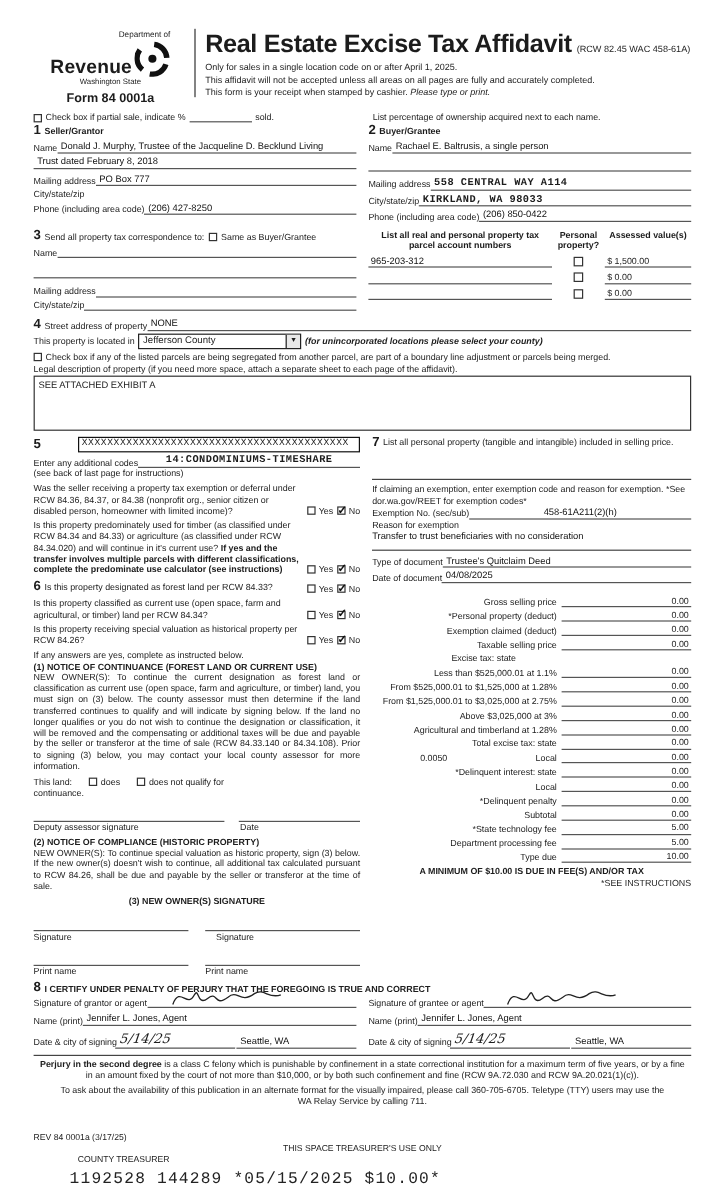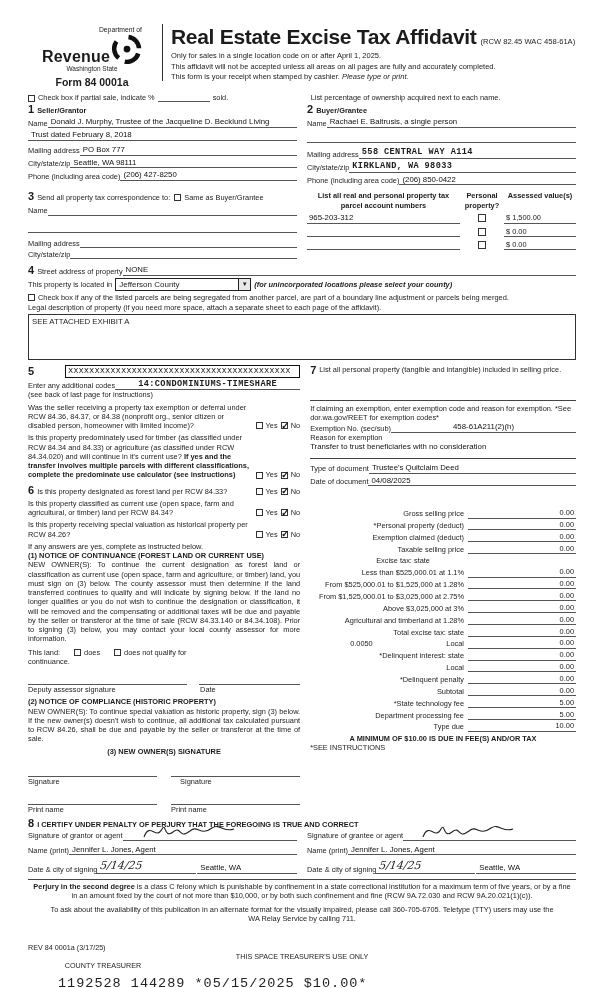--- a/index.html
+++ b/index.html
@@ -133,21 +133,20 @@
         </div>
       <div class="row small-gap">
           <span class="fl fill">Trust dated February 8, 2018</span>
         </div>
       <div class="row" style="margin-top:4px;">
           <span>Mailing address</span>
           <span class="fl fill">PO Box 777</span>
         </div>
       <div class="row small-gap">
           <span>City/state/zip</span>
-          <span class="fl fill">Seattle, WA 98111</span>
         </div>
       <div class="row small-gap">
           <span>Phone (including area code)</span>
           <span class="fl fill">(206) 427-8250</span>
         </div>
     </div>
     <div class="col">
       <div><span class="sec">2</span><span class="b">Buyer/Grantee</span></div>
       <div class="row small-gap">
           <span>Name</span>
@@ -372,21 +371,21 @@
       <div class="hline" style="margin-top:6px;"></div>
       <div class="row" style="margin-top:4px;">
         <span>Type of document</span>
         <span class="fl fill">Trustee's Quitclaim Deed</span>
       </div>
       <div class="row small-gap">
         <span>Date of document</span>
         <span class="fl fill">04/08/2025</span>
       </div>
 
-      <div style="margin-top:22px;">
+      <div style="margin-top:10px;">
         <div class="tax-row">
             <span class="tax-label">Gross selling price</span>
             <span class="tax-line">0.00</span>
           </div>
         <div class="tax-row">
             <span class="tax-label">*Personal property (deduct)</span>
             <span class="tax-line">0.00</span>
           </div>
         <div class="tax-row">
             <span class="tax-label">Exemption claimed (deduct)</span>
@@ -448,21 +447,21 @@
         <div class="tax-row">
             <span class="tax-label">Department processing fee</span>
             <span class="tax-line">5.00</span>
           </div>
         <div class="tax-row">
             <span class="tax-label">Type due</span>
             <span class="tax-line">10.00</span>
           </div>
       </div>
       <div class="b" style="text-align:center; margin-top:2px;">A MINIMUM OF $10.00 IS DUE IN FEE(S) AND/OR TAX</div>
-      <div style="text-align:left;">*SEE INSTRUCTIONS</div>
+      <div style="text-align:right;">*SEE INSTRUCTIONS</div>
     </div>
   </div>
 
   <div style="margin-top:4px;">
     <div class="row">
       <span class="sec">8</span>
       <span class="b">I CERTIFY UNDER PENALTY OF PERJURY THAT THE FOREGOING IS TRUE AND CORRECT</span>
     </div>
     <div class="two-col" style="margin-top:2px;">
       <div class="col">

